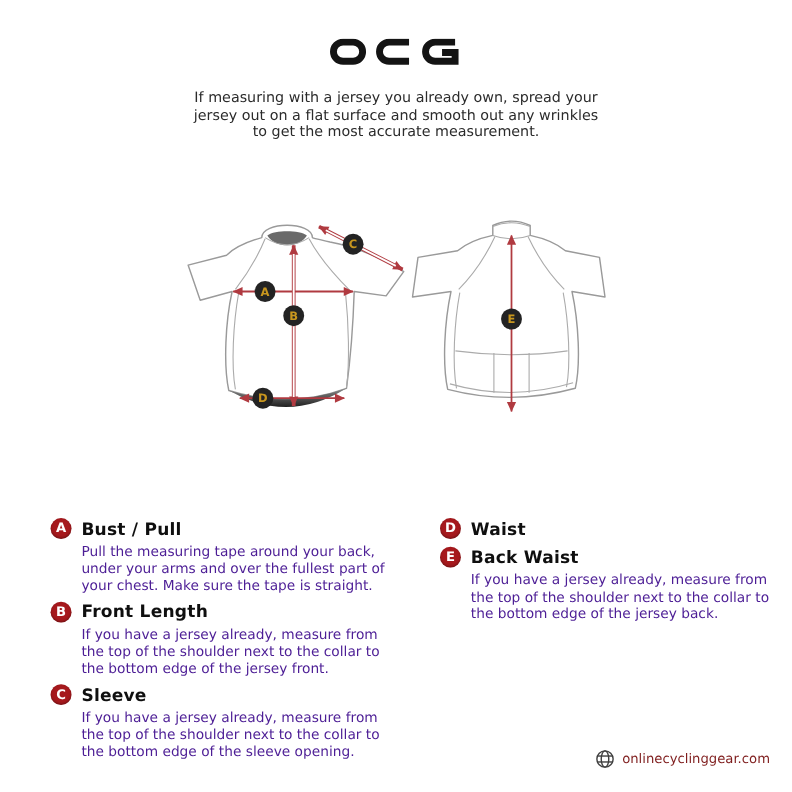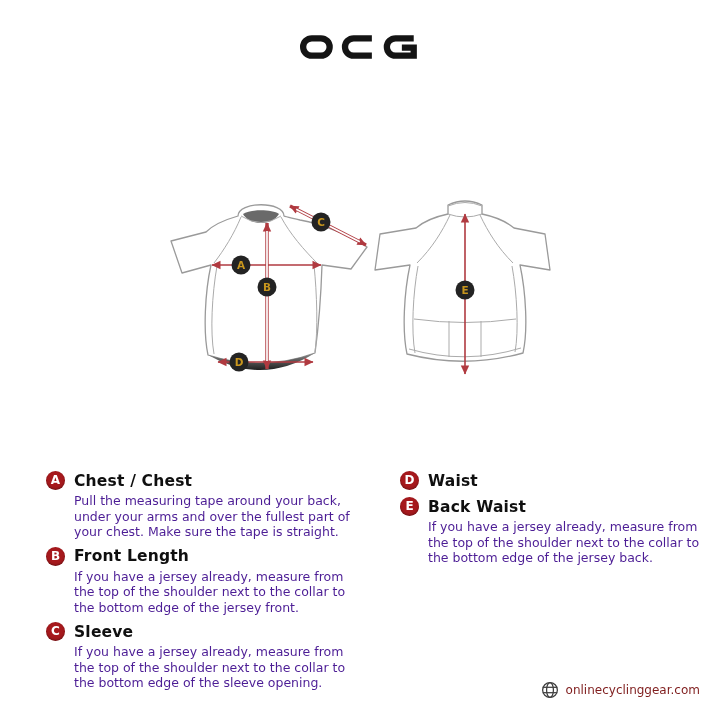--- a/index.html
+++ b/index.html
@@ -54,20 +54,21 @@
   <div class="logo-wrap" title="OCG">
     <svg viewBox="0 0 172 34">
       <g fill="none" stroke="#141414" stroke-width="9">
         <rect x="4.5" y="4.5" width="38" height="25" rx="12.5"></rect>
         <path d="M103,4.5 L77,4.5 A12.5,12.5 0 0 0 64.5,17 A12.5,12.5 0 0 0 77,29.5 L103,29.5"></path>
         <path d="M163,4.5 L137,4.5 A12.5,12.5 0 0 0 124.5,17 A12.5,12.5 0 0 0 137,29.5 L163,29.5 L163,18 L146,18"></path>
       </g>
     </svg>
   </div>
 
+  <div class="intro">If measuring with a jersey you already own, spread your jersey out on a flat surface and smooth out any wrinkles to get the most accurate measurement.</div>
 
   <svg class="diagram" width="424" height="214" viewBox="0 0 424 214">
     <defs>
       <marker id="arrR" markerUnits="userSpaceOnUse" markerWidth="10" markerHeight="10" viewBox="0 0 10 10" refX="9" refY="5" orient="auto-start-reverse">
         <path d="M0.5,0.8 L9.5,5 L0.5,9.2 Z" fill="#b03a40"></path>
       </marker>
       <linearGradient id="grip" x1="0" y1="0" x2="0" y2="1">
         <stop offset="0" stop-color="#8a8a8a"></stop>
         <stop offset="1" stop-color="#1f1f1f"></stop>
       </linearGradient>
@@ -146,21 +147,21 @@
         <circle class="dot" cx="99" cy="104" r="9.5"></circle>
         <text class="dot-letter" x="99" y="107.8">E</text>
       </g>
     </g>
   </svg>
 
   <div class="col col-left">
     <div class="m-item">
       <div class="m-head">
         <span class="badge">A</span>
-        <h3>Chest / Chest</h3>
+        <h3>Bust / Pull</h3>
       </div>
       <p>Pull the measuring tape around your back, under your arms and over the fullest part of your chest. Make sure the tape is straight.</p>
     </div>
     <div class="m-item">
       <div class="m-head">
         <span class="badge">B</span>
         <h3>Front Length</h3>
       </div>
       <p>If you have a jersey already, measure from the top of the shoulder next to the collar to the bottom edge of the jersey front.</p>
     </div>

